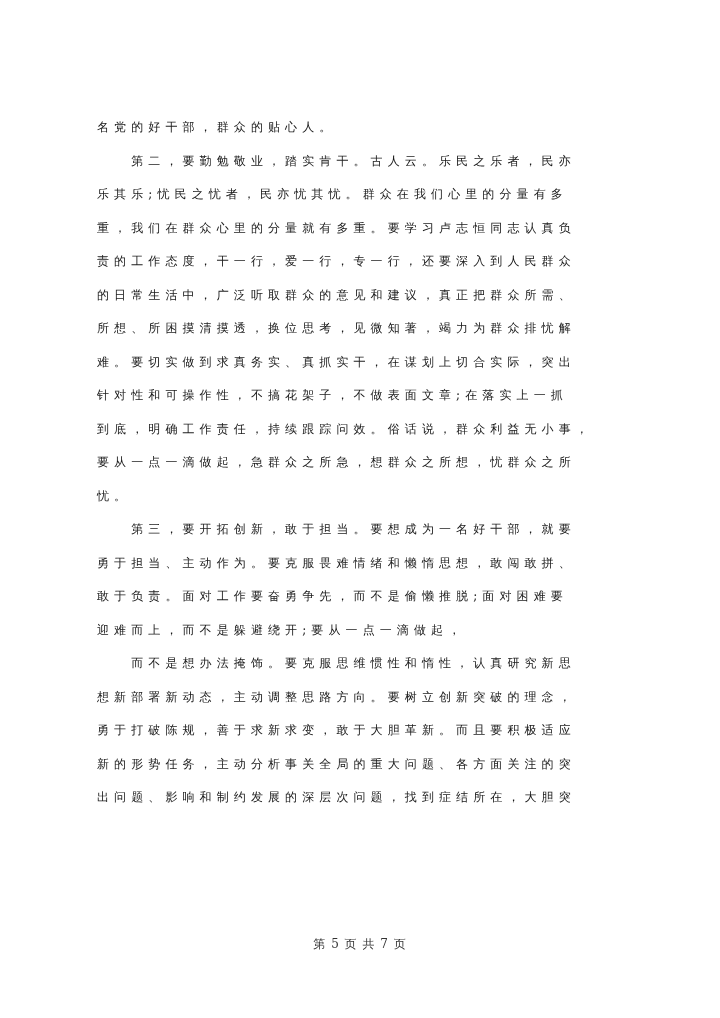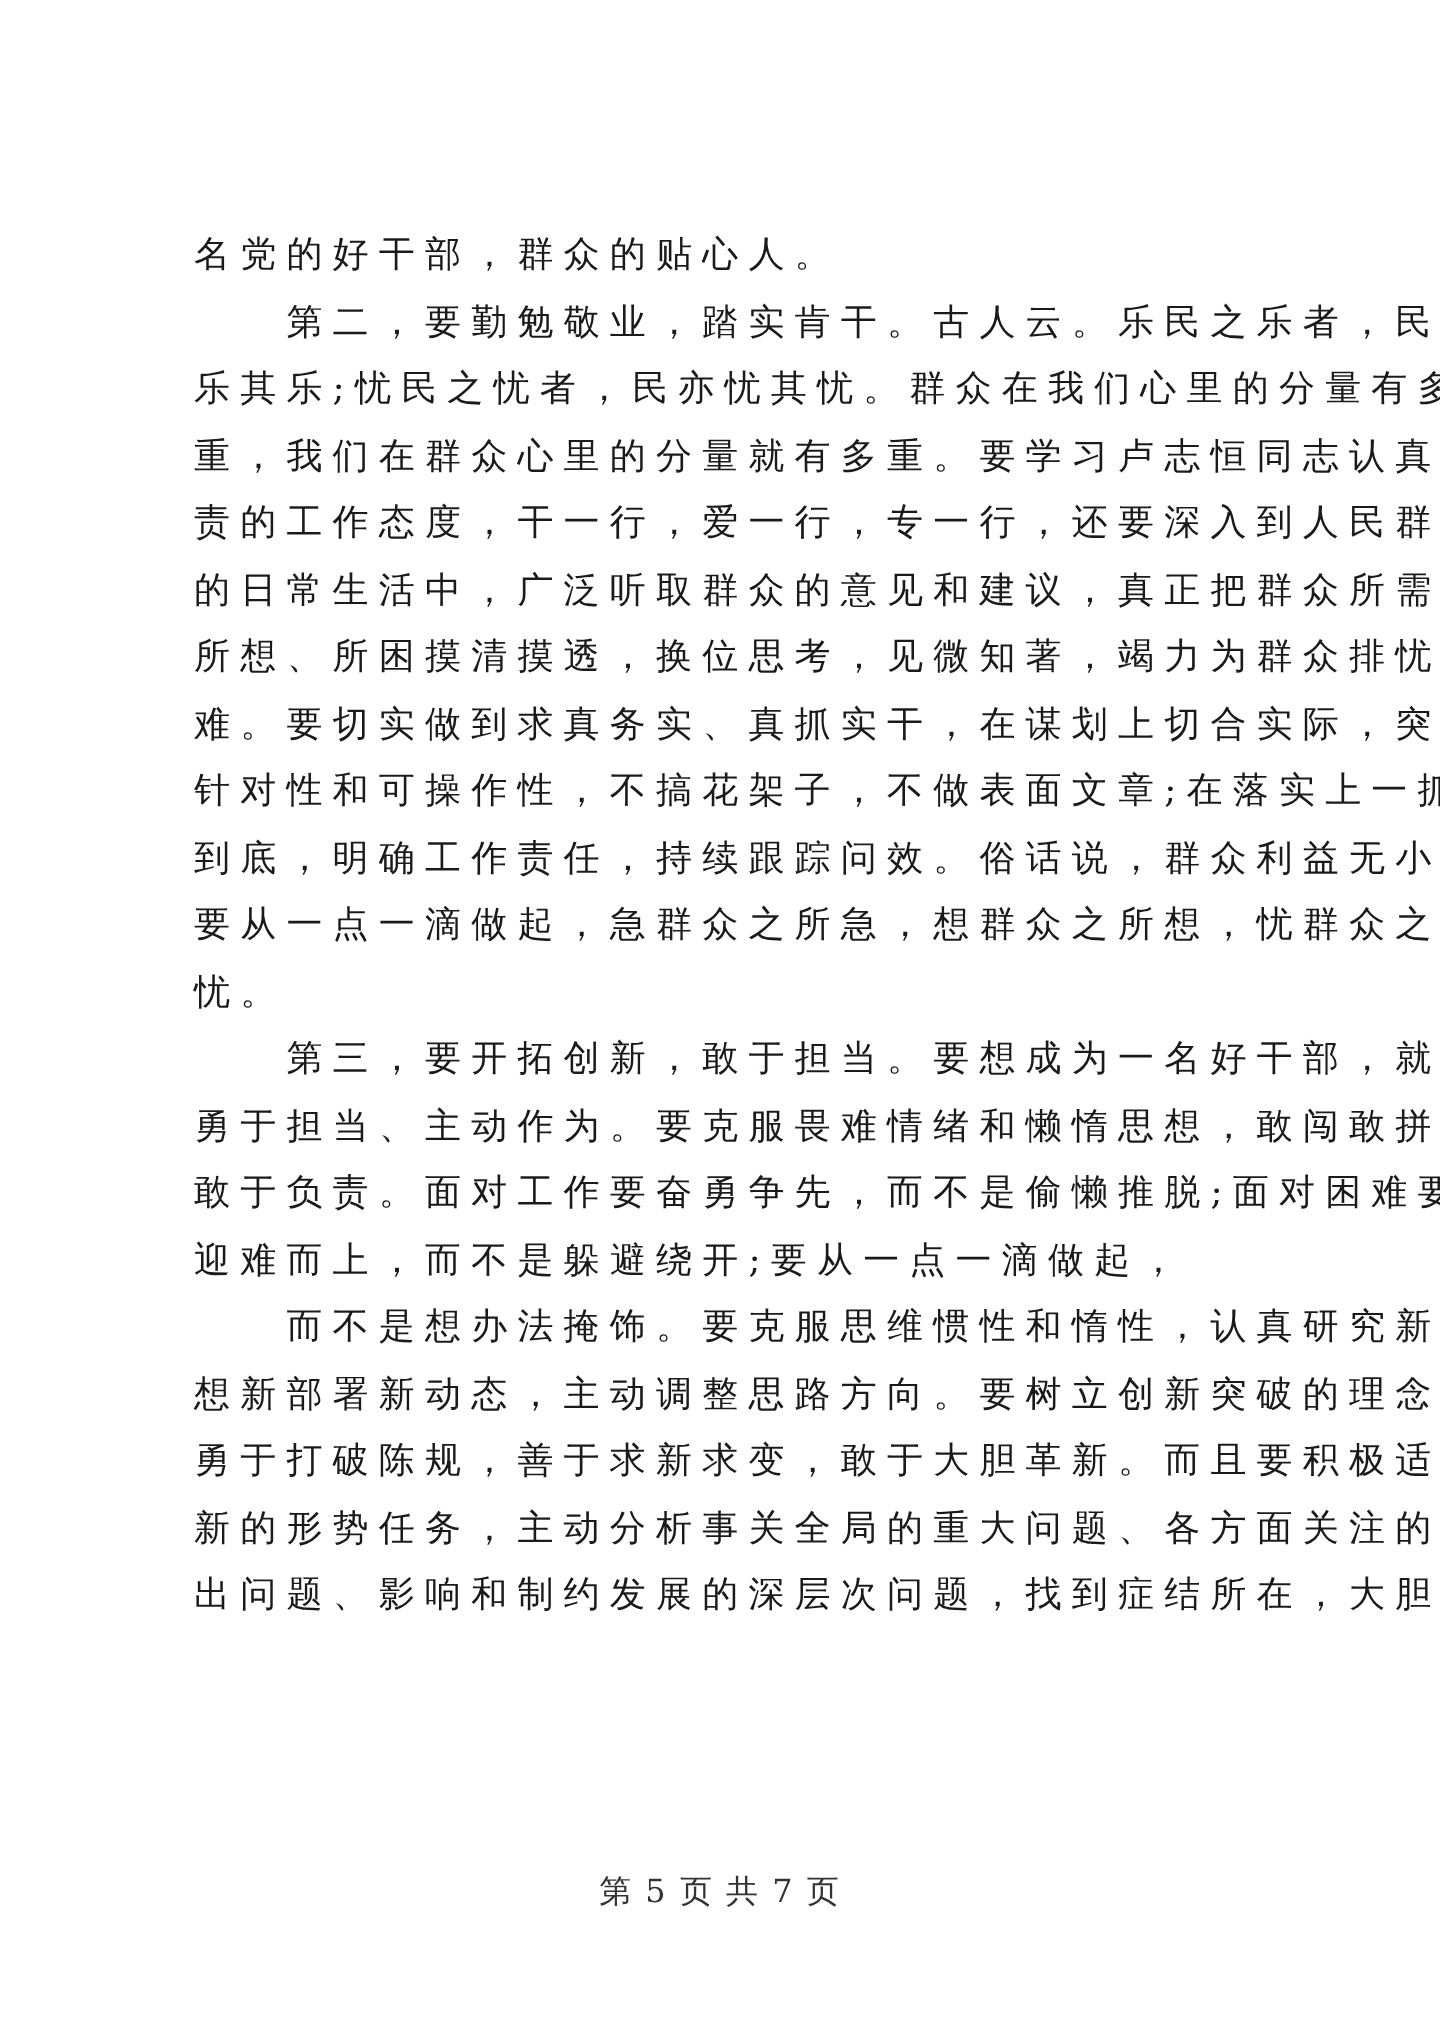--- a/index.html
+++ b/index.html
@@ -25,31 +25,31 @@
     }
     .text-body {
       position: absolute;
       left: 97px;
       top: 111px;
       width: 540px;
     }
     .line {
       height: 33.5px;
       line-height: 33.5px;
-      font-size: 18px;
+      font-size: 12px;
       letter-spacing: 5.1px;
       white-space: nowrap;
     }
     .footer {
       position: absolute;
       left: 0;
       width: 720px;
       top: 936px;
       text-align: center;
-      font-size: 16px;
+      font-size: 12px;
       color: #333333;
       letter-spacing: 1px;
     }
   </style>
 </head>
 <body>
 
 <div class="page">
   <div class="text-body">
     <div class="line">名党的好干部，群众的贴心人。</div>

